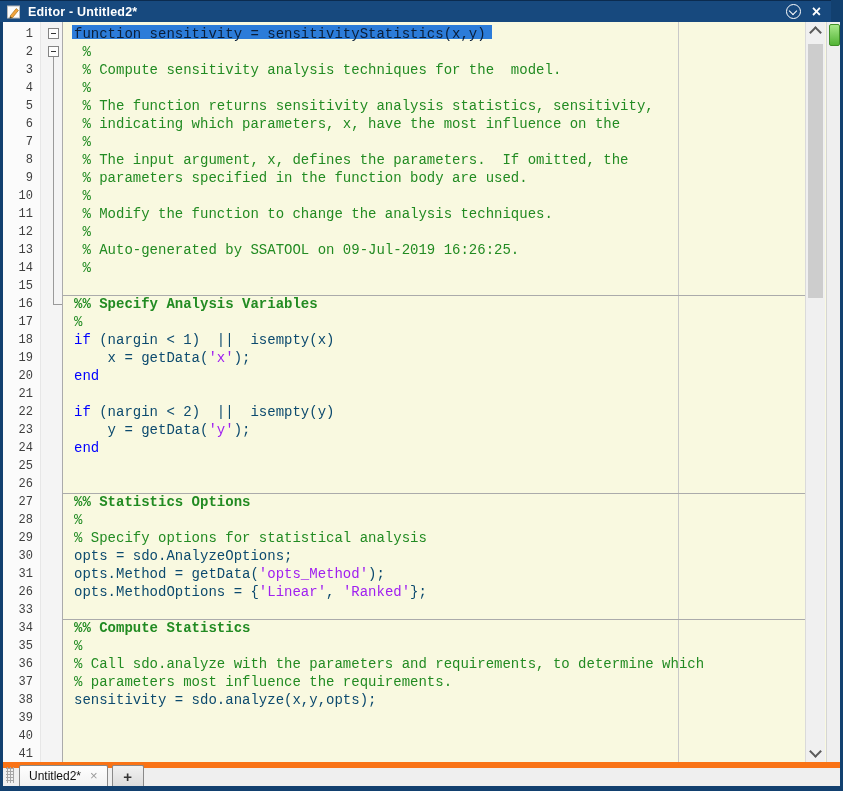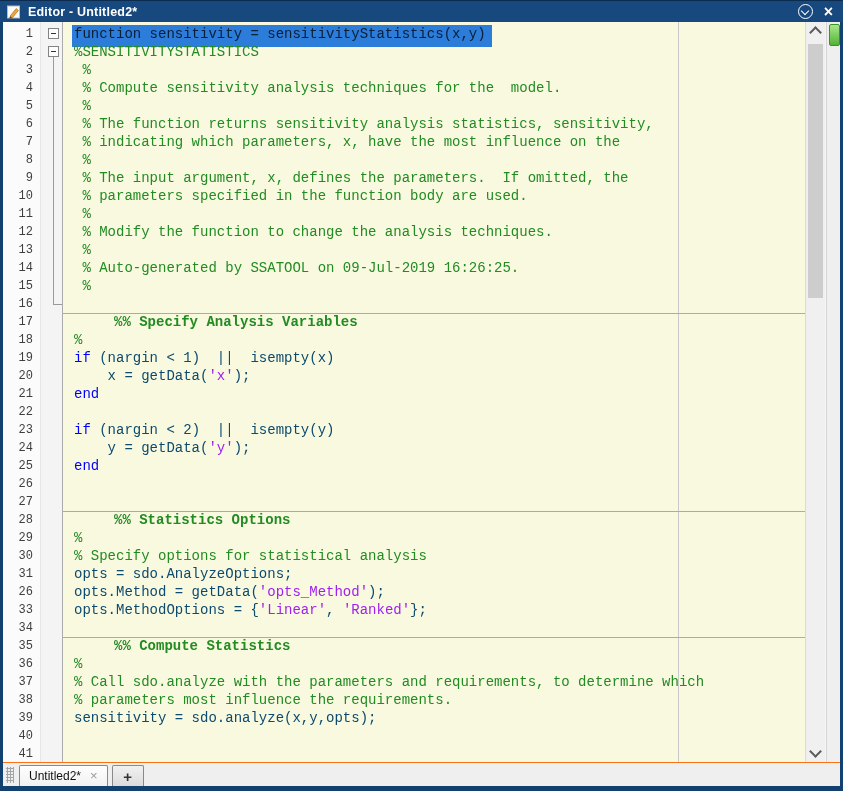--- a/index.html
+++ b/index.html
@@ -1,19 +1,19 @@
 <!DOCTYPE html>
 <html><head>
 <meta charset="utf-8">
 <style>
   html,body{margin:0;padding:0;background:#888;}
   .win{position:relative;width:843px;height:791px;background:#12406F;overflow:hidden;
        font-family:"Liberation Sans",sans-serif;}
   
-  .titlebar{position:absolute;top:0;left:0;right:0;height:22px;background:var(--titlebar);
+  .titlebar{position:absolute;top:0;left:0;right:12px;height:22px;background:var(--titlebar);
             display:flex;align-items:center;padding:0 6px;box-sizing:border-box;gap:6px;
             border-top:1px solid #0B2B4F;}
   .titlebar .title{color:#FFF;font-size:12.5px;font-weight:bold;letter-spacing:.2px;}
   .tb-right{margin-left:auto;display:flex;align-items:center;gap:11px;padding-right:4px;}
   .dockbtn{width:15px;height:15px;border:1.5px solid #FFF;border-radius:50%;box-sizing:border-box;
            display:flex;align-items:center;justify-content:center;cursor:pointer;}
   .dockbtn .chev{width:5px;height:5px;border-left:1.5px solid #FFF;border-bottom:1.5px solid #FFF;
                  transform:rotate(-45deg);margin-top:-2px;}
   .closebtn{color:#FFF;font-size:16px;font-weight:bold;line-height:14px;cursor:pointer;}
   
@@ -26,24 +26,24 @@
               border-left:1px solid #E6E6E6;box-sizing:border-box;}
   .codearea{position:absolute;top:0;bottom:0;left:59px;width:743px;border-left:1px solid #ABABAB;
             box-sizing:border-box;padding-top:3px;overflow:hidden;}
   .marginline{position:absolute;top:0;bottom:0;left:615px;width:1px;background:#C9C9C9;z-index:0;}
   .rows{position:relative;z-index:1;}
   .row{height:18px;line-height:18px;white-space:pre;padding-left:11px;
        font-family:"Liberation Mono","DejaVu Sans Mono",monospace;font-size:14px;color:#000;}
   .row.divider{box-shadow:inset 0 1px 0 #ABABAB;}
   .sg-k{color:var(--kw);}
   .sg-c{color:var(--cm);}
-  .sg-h{color:var(--cm);font-weight:bold;margin-left:40px;}
+  .sg-h{color:var(--cm);font-weight:bold;}
   .sg-s{color:var(--str);}
   .sg-p{color:#0c4a6e;}
-  .selbox{display:inline-block;height:22px;background:var(--sel);color:#0A1E38;
+  .selbox{display:inline-block;height:14px;background:var(--sel);color:#0A1E38;
           margin-left:-2px;padding:0 6px 0 2px;}
   .selbox span{color:#0A1E38;}
   
   .foldbox{position:absolute;left:45px;width:11px;height:11px;background:#FDFDFD;
            border:1px solid #848484;box-sizing:border-box;z-index:3;}
   .foldbox::after{content:"";position:absolute;left:2px;right:2px;top:4px;height:1px;background:#333;}
   .foldline{position:absolute;left:50px;width:1px;background:#9A9A9A;z-index:2;}
   .foldtick{position:absolute;left:50px;width:9px;height:1px;background:#9A9A9A;z-index:2;}
   
   .sb{position:absolute;top:0;bottom:0;left:802px;width:20px;background:#F0F0F0;
@@ -55,21 +55,21 @@
   .chev-down{width:7px;height:7px;border-left:2px solid #5A5A5A;border-top:2px solid #5A5A5A;
              transform:rotate(225deg);margin-top:-3px;}
   .sb-thumb{position:absolute;left:2px;right:2px;top:22px;height:254px;background:#CDCDCD;cursor:grab;}
   
   .indbar{position:absolute;top:0;bottom:0;left:823px;width:14px;background:#EFEFEF;
           border-left:1px solid #D5D5D5;box-sizing:border-box;}
   .ind-ok{position:absolute;left:2px;top:2px;width:9px;height:20px;border:1px solid #3F8F27;border-radius:2px;
           background:linear-gradient(#A8E88A,#52B335);cursor:pointer;}
   
   .tabbar{position:absolute;left:3px;right:3px;bottom:5px;height:24px;background:#EFEFEF;
-          border-top:1px solid #f97316;box-sizing:border-box;display:flex;align-items:flex-end;}
+          border-top:6px solid #f97316;box-sizing:border-box;display:flex;align-items:flex-end;}
   .grip{width:8px;height:16px;margin:0 5px 3px 3px;
         background:radial-gradient(circle,#A5A5A5 1px,transparent 1.3px);background-size:3px 3px;cursor:grab;}
   .tab{height:21px;display:flex;align-items:center;gap:9px;padding:0 9px;
        background:linear-gradient(#FEFEFE,#F2F2F2);border:1px solid #898989;border-bottom:none;
        border-radius:2px 2px 0 0;font-size:12px;color:#111;box-sizing:border-box;cursor:pointer;}
   .tab .tclose{color:#9A9A9A;font-size:13px;line-height:10px;cursor:pointer;}
   .plustab{height:21px;width:32px;margin-left:4px;display:flex;align-items:center;justify-content:center;
            background:linear-gradient(#F1F1F1,#DCDCDC);border:1px solid #898989;border-bottom:none;
            border-radius:2px 2px 0 0;font-size:15px;font-weight:bold;color:#333;box-sizing:border-box;cursor:pointer;}
   .bottomstrip{position:absolute;left:0;right:0;bottom:0;height:5px;background:#12406F;}
@@ -139,21 +139,20 @@
         <div class="num">39</div>
         <div class="num">40</div>
         <div class="num">41</div>
       </div>
     <div class="foldmargin" id="foldmargin"></div>
 
     <div class="codearea">
       <div class="marginline"></div>
       <div class="rows" id="rows">
           <div class="row"><span class="selbox"><span class="sg-p">function sensitivity = sensitivityStatistics(x,y)</span></span></div>
-          <div class="row"><span class="sg-c">%SENSITIVITYSTATISTICS</span></div>
           <div class="row"><span class="sg-c"> %</span></div>
           <div class="row"><span class="sg-c"> % Compute sensitivity analysis techniques for the  model.</span></div>
           <div class="row"><span class="sg-c"> %</span></div>
           <div class="row"><span class="sg-c"> % The function returns sensitivity analysis statistics, sensitivity,</span></div>
           <div class="row"><span class="sg-c"> % indicating which parameters, x, have the most influence on the</span></div>
           <div class="row"><span class="sg-c"> %</span></div>
           <div class="row"><span class="sg-c"> % The input argument, x, defines the parameters.  If omitted, the</span></div>
           <div class="row"><span class="sg-c"> % parameters specified in the function body are used.</span></div>
           <div class="row"><span class="sg-c"> %</span></div>
           <div class="row"><span class="sg-c"> % Modify the function to change the analysis techniques.</span></div>

